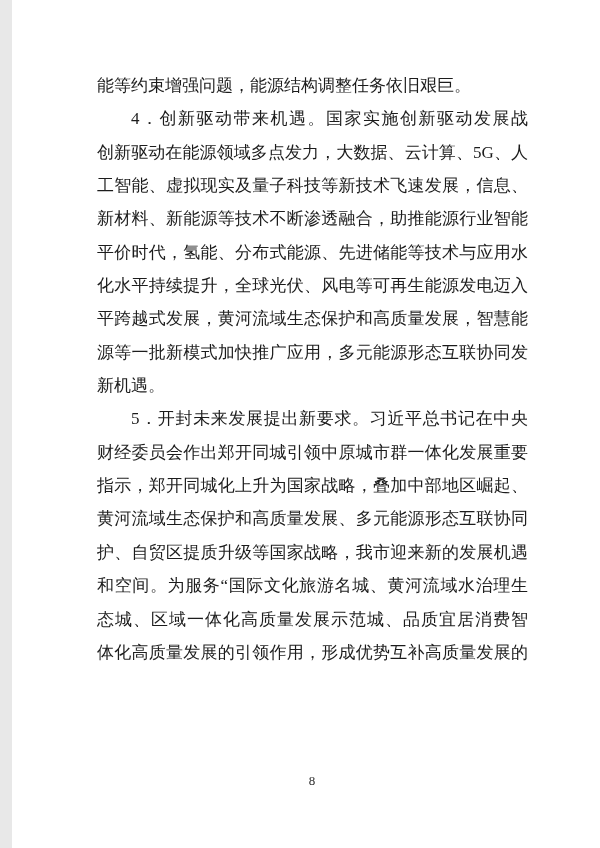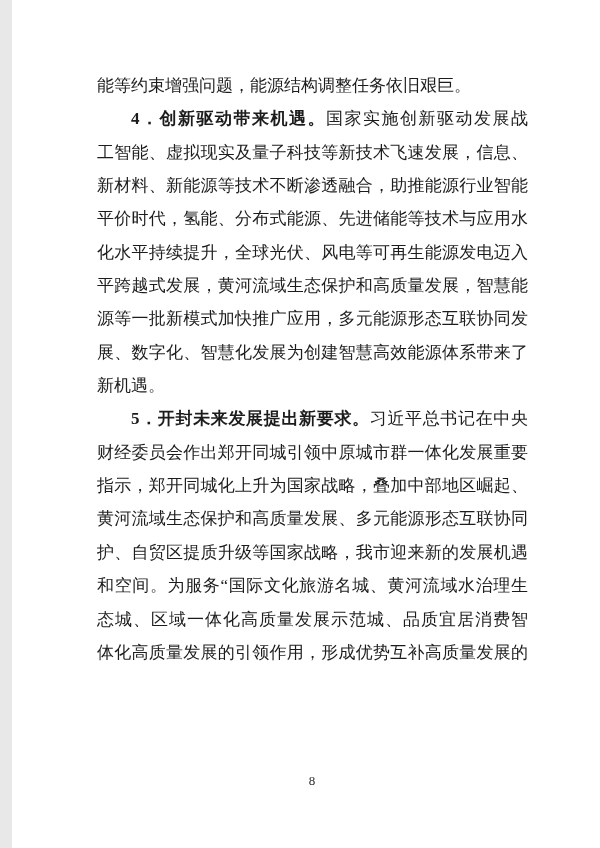--- a/index.html
+++ b/index.html
@@ -35,46 +35,46 @@
   }
   .line.just {
     text-align: justify;
     text-align-last: justify;
     text-justify: inter-character;
   }
   .line.indent {
     text-indent: 2em;
   }
   .bold {
-    font-weight: 700;
+    font-weight: 400;
   }
   .page-number {
     position: absolute;
     left: 0;
     top: 773px;
     width: 600px;
     text-align: center;
     font-size: 13px;
     color: #2a2a2a;
   }
 </style>
 </head>
 <body>
 
 <div class="page">
   <div class="body-text">
       <div class="line"><span>能等约束增强问题，能源结构调整任务依旧艰巨。</span></div>
       <div class="line just indent"><span class="bold">4．创新驱动带来机遇。</span><span>国家实施创新驱动发展战略，</span></div>
+      <div class="line just"><span>创新驱动在能源领域多点发力，大数据、云计算、5G、人</span></div>
       <div class="line just"><span>工智能、虚拟现实及量子科技等新技术飞速发展，信息、</span></div>
       <div class="line just"><span>新材料、新能源等技术不断渗透融合，助推能源行业智能</span></div>
       <div class="line just"><span>平价时代，氢能、分布式能源、先进储能等技术与应用水</span></div>
       <div class="line just"><span>化水平持续提升，全球光伏、风电等可再生能源发电迈入</span></div>
       <div class="line just"><span>平跨越式发展，黄河流域生态保护和高质量发展，智慧能</span></div>
       <div class="line just"><span>源等一批新模式加快推广应用，多元能源形态互联协同发</span></div>
-      <div class="line just"><span>展、数字化、智慧化发展为创建智慧高效能源体系带来了</span></div>
       <div class="line"><span>新机遇。</span></div>
       <div class="line just indent"><span class="bold">5．开封未来发展提出新要求。</span><span>习近平总书记在中央</span></div>
       <div class="line just"><span>财经委员会作出郑开同城引领中原城市群一体化发展重要</span></div>
       <div class="line just"><span>指示，郑开同城化上升为国家战略，叠加中部地区崛起、</span></div>
       <div class="line just"><span>黄河流域生态保护和高质量发展、多元能源形态互联协同发</span></div>
       <div class="line just"><span>护、自贸区提质升级等国家战略，我市迎来新的发展机遇</span></div>
       <div class="line just"><span>和空间。为服务“国际文化旅游名城、黄河流域水治理生</span></div>
       <div class="line just"><span>态城、区域一体化高质量发展示范城、品质宜居消费智城”</span></div>
       <div class="line just"><span>体化高质量发展的引领作用，形成优势互补高质量发展的</span></div>
     </div>

